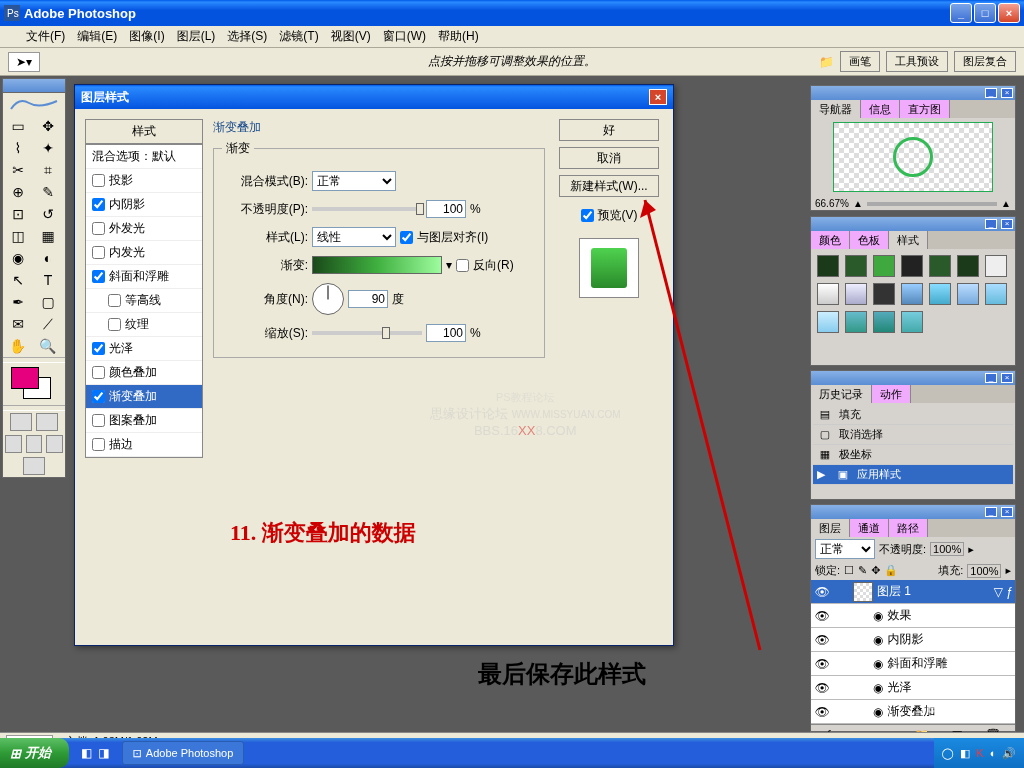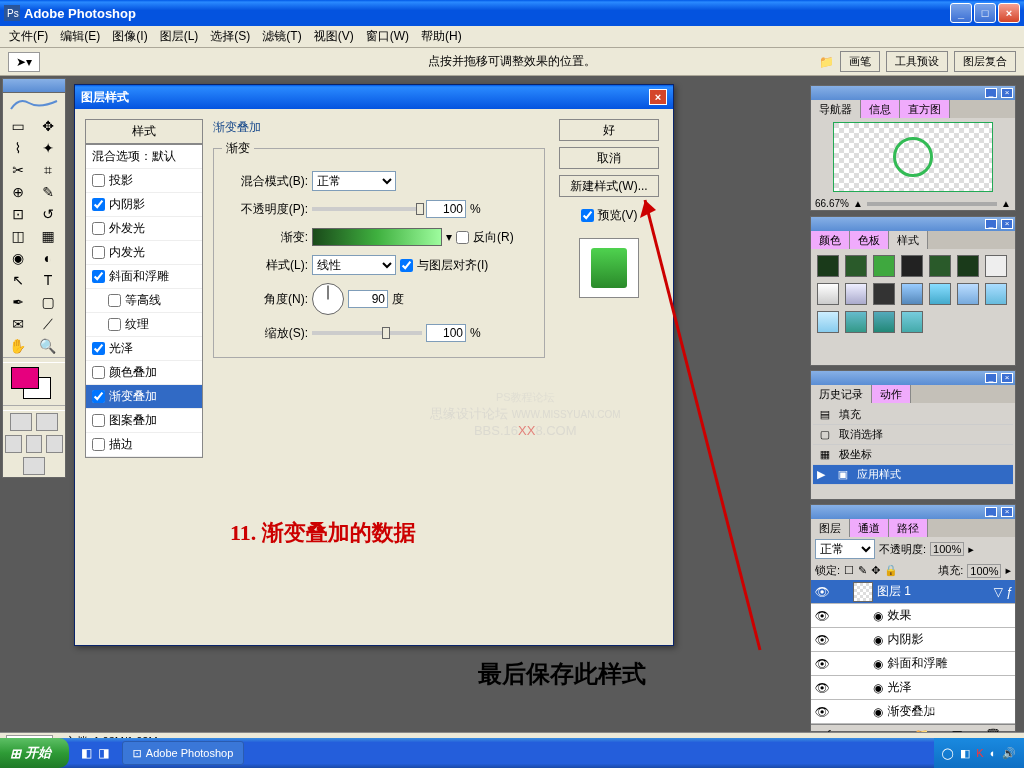--- a/index.html
+++ b/index.html
@@ -7,27 +7,27 @@
 
 
 .titlebar { height: 26px; background: linear-gradient(to bottom, #0058e6, #2a8aff 8%, #0453df 40%, #0453df); display: flex; align-items: center; padding: 0 4px; color: #fff; }
 .titlebar-icon { width: 16px; height: 16px; margin-right: 4px; }
 .titlebar-text { flex: 1; font-size: 13px; font-weight: bold; }
 .win-btn { width: 22px; height: 20px; margin-left: 2px; border: 1px solid #fff; border-radius: 3px; display: flex; align-items: center; justify-content: center; font-size: 11px; font-weight: bold; }
 .win-btn.min, .win-btn.max { background: linear-gradient(to bottom, #7ba4e8, #3b6fd4); color: #fff; }
 .win-btn.close { background: linear-gradient(to bottom, #f5a091, #d4452a); color: #fff; }
 
 
-.menubar { height: 22px; background: #ece9d8; border-bottom: 1px solid #aca899; display: flex; align-items: center; padding: 0 3px; }
+.menubar { height: 22px; background: #ece9d8; border-bottom: 1px solid #aca899; display: flex; align-items: center; padding: 0 20px; }
 .menubar span { padding: 2px 6px; font-size: 12px; cursor: default; }
 
 
 .optbar { height: 28px; background: #ece9d8; border-bottom: 1px solid #aca899; display: flex; align-items: center; padding: 0 8px; position: relative; }
 .opt-tool { width: 32px; height: 20px; border: 1px solid #999; background: #fff; display: flex; align-items: center; justify-content: center; }
-.opt-text { position: absolute; left: 50%; transform: translateX(-50%); font-size: 12px; }
+.opt-text { position: absolute; left: 50%; transform: translateX(-50%); font-style: italic; font-size: 12px; }
 .opt-right { position: absolute; right: 8px; display: flex; align-items: center; gap: 6px; }
 .opt-tab { border: 1px solid #888; background: #ece9d8; padding: 2px 8px; font-size: 11px; }
 
 
 .toolbox { position: absolute; left: 2px; top: 78px; width: 64px; background: #ece9d8; border: 1px solid #666; }
 .toolbox-header { height: 14px; background: linear-gradient(to bottom, #87b0e6, #5a8dd4); border-bottom: 1px solid #666; display: flex; justify-content: flex-end; padding-right: 2px; }
 .tool-grid { display: flex; flex-wrap: wrap; }
 .tool-cell { width: 30px; height: 22px; border: 1px solid #ece9d8; display: flex; align-items: center; justify-content: center; font-size: 14px; }
 .tool-sep { width: 100%; height: 6px; border-top: 1px solid #aaa; border-bottom: 1px solid #fff; }
 .color-swatches { padding: 4px; position: relative; height: 42px; }
@@ -445,31 +445,31 @@
         </div>
         <div class="field-row">
           <span class="field-label">不透明度(P):</span>
           <div class="slider-track">
               <div class="slider-thumb" style="left:104px"></div>
             </div>
           <input class="num-input" value="100" style="">
           <span>%</span>
         </div>
         <div class="field-row">
+          <span class="field-label">样式(L):</span>
+          <select class="field-select"><option>线性</option></select>
+          <input type="checkbox" checked="" style="">
+            <span>与图层对齐(I)</span>
+        </div>
+        <div class="field-row">
           <span class="field-label">渐变:</span>
           <div class="grad-bar"></div>
             <span>▾</span>
           <input type="checkbox" style="">
             <span>反向(R)</span>
-        </div>
-        <div class="field-row">
-          <span class="field-label">样式(L):</span>
-          <select class="field-select"><option>线性</option></select>
-          <input type="checkbox" checked="" style="">
-            <span>与图层对齐(I)</span>
         </div>
         <div class="field-row" style="height:40px">
           <span class="field-label">角度(N):</span>
           <div class="angle-dial">
               <div class="angle-line"></div>
             </div>
           <input class="num-input" value="90" style="">
           <span>度</span>
         </div>
         <div class="field-row">

